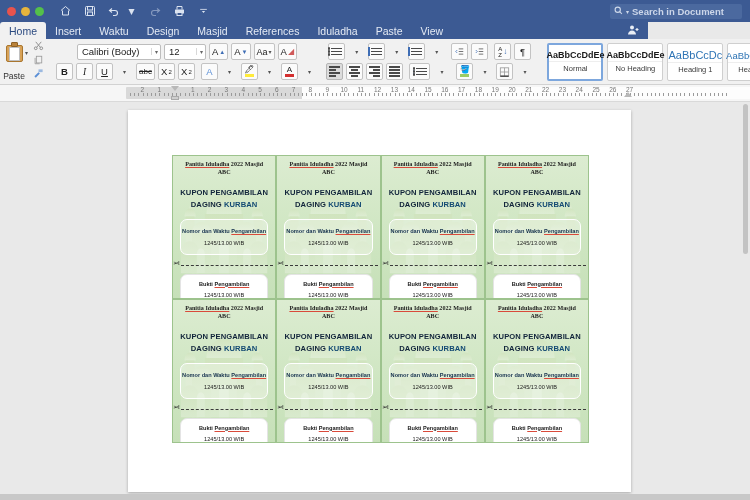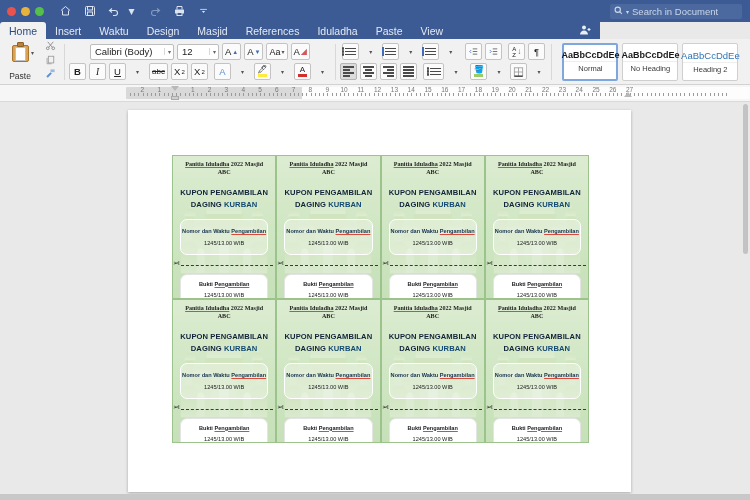--- a/index.html
+++ b/index.html
@@ -35,25 +35,25 @@
     color: #ffffff; font-size: 11px; letter-spacing: .1px;
     pointer-events: none;
   }
   .searchbox {
     position: absolute; right: 8px; top: 4px;
     width: 132px; height: 15px;
     background: #4b699f; border-radius: 2px;
     display: flex; align-items: center; padding: 0 4px; gap: 3px;
   }
   .searchbox .sicon { color: #cdd8ea; font-size: 9px; }
-  .searchph { color: #ccd6e9; font-size: 9.5px; white-space: nowrap; }
+  .searchph { color: #ccd6e9; font-size: 9.5px; white-space: nowrap; font-weight: bold; }
 
   
   .tabbar {
-    position: absolute; top: 22px; left: 0; width: 600px; height: 17px;
+    position: absolute; top: 22px; left: 0; width: 648px; height: 17px;
     background: #3c5a93; display: flex; align-items: stretch;
   }
   .tab {
     padding: 0 9px; display: flex; align-items: center;
     font-size: 10.5px; color: #e4eaf4; cursor: default;
   }
   .tab.active {
     background: #f1f1f1; color: #2b4a80; border-radius: 3px 3px 0 0;
     font-weight: normal;
   }
@@ -581,20 +581,24 @@
     <div class="sep"></div>
 
     <div class="styles">
       <div class="stile sel">
         <span class="prev">AaBbCcDdEe</span>
         <span class="nm">Normal</span>
       </div>
       <div class="stile">
         <span class="prev">AaBbCcDdEe</span>
         <span class="nm">No Heading</span>
+      </div>
+      <div class="stile">
+        <span class="prev h1">AaBbCcDc</span>
+        <span class="nm">Heading 1</span>
       </div>
       <div class="stile">
         <span class="prev h2">AaBbCcDdEe</span>
         <span class="nm">Heading 2</span>
       </div>
     </div>
   </div>
 
   <div class="ruler">
     <div class="ruler-track">

